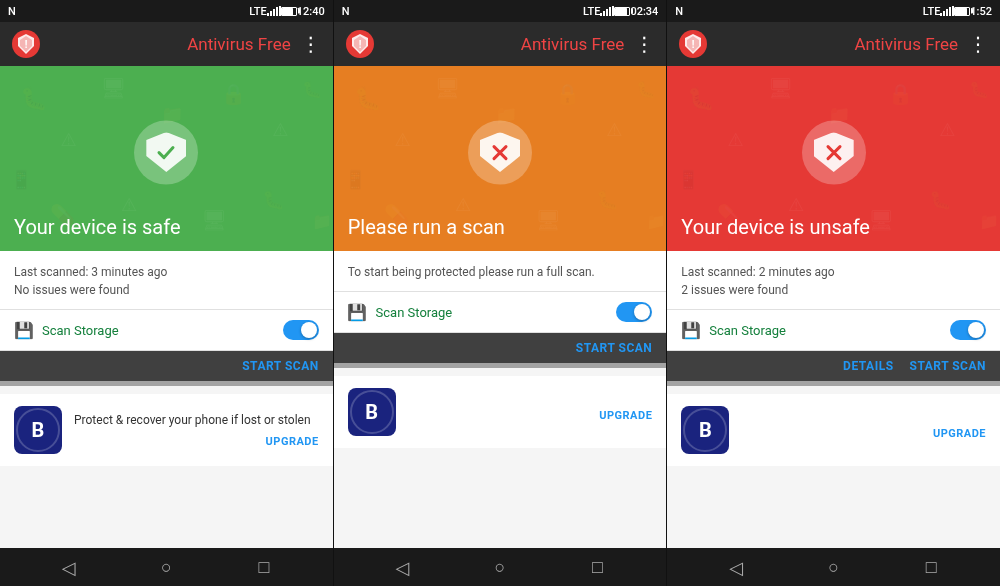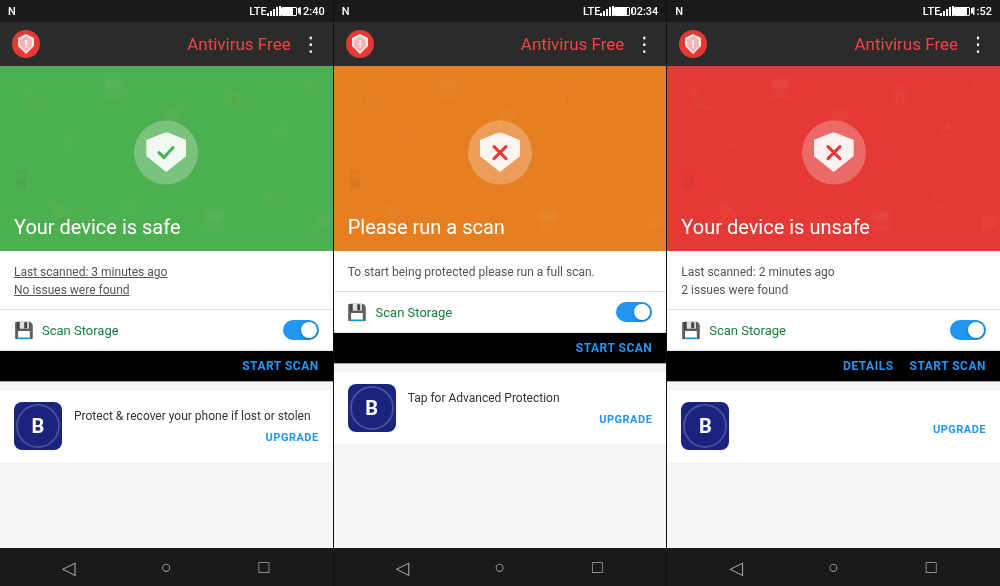--- a/index.html
+++ b/index.html
@@ -206,23 +206,23 @@
       background: #fff;
       border-radius: 50%;
       box-shadow: 0 1px 3px rgba(0,0,0,0.3);
     }
 
     .action-row {
       display: flex;
       justify-content: flex-end;
       align-items: center;
       padding: 8px 14px;
-      background: #000000;
+      background: #404040;
       gap: 16px;
-      border-bottom: 1px solid #a3a3a3;
+      border-bottom: 5px solid #a3a3a3;
     }
     .action-btn {
       color: #2196F3;
       font-size: 12px;
       font-weight: 700;
       letter-spacing: 0.5px;
       cursor: pointer;
       text-transform: uppercase;
     }
 
@@ -361,21 +361,21 @@
       <div class="hero-shield-inner">
         <svg width="22" height="22" viewBox="0 0 22 22" fill="none">
               <polyline points="4,11 9,16 18,6" stroke="#4CAF50" stroke-width="3" stroke-linecap="round" stroke-linejoin="round"></polyline>
             </svg>
       </div>
     </div>
     <span class="hero-title">Your device is safe</span>
   </div>
       <div class="content-area">
         <div class="info-card">
-          <div class="info-text" style="white-space: pre-line; text-decoration: underline;">Last scanned: 3 minutes ago
+          <div class="info-text" style="white-space: pre-line;">Last scanned: 3 minutes ago
 No issues were found</div>
         </div>
         <div class="scan-row">
     <span class="scan-icon">💾</span>
     <span class="scan-label">Scan Storage</span>
     <div class="toggle"></div>
   </div>
         <div class="action-row">
           <span class="action-btn">START SCAN</span>
         </div>
@@ -458,21 +458,20 @@
     <span class="scan-icon">💾</span>
     <span class="scan-label">Scan Storage</span>
     <div class="toggle"></div>
   </div>
         <div class="action-row">
           <span class="action-btn">START SCAN</span>
         </div>
         <div class="upgrade-card">
     <div class="upgrade-app-icon">B</div>
     <div class="upgrade-content">
-      <div class="upgrade-text">Tap for Advanced Protection</div>
       <span class="upgrade-btn">UPGRADE</span>
     </div>
   </div>
       </div>
       <div class="nav-bar">
     <span class="nav-btn">◁</span>
     <span class="nav-btn">○</span>
     <span class="nav-btn">□</span>
   </div>
     </div>

